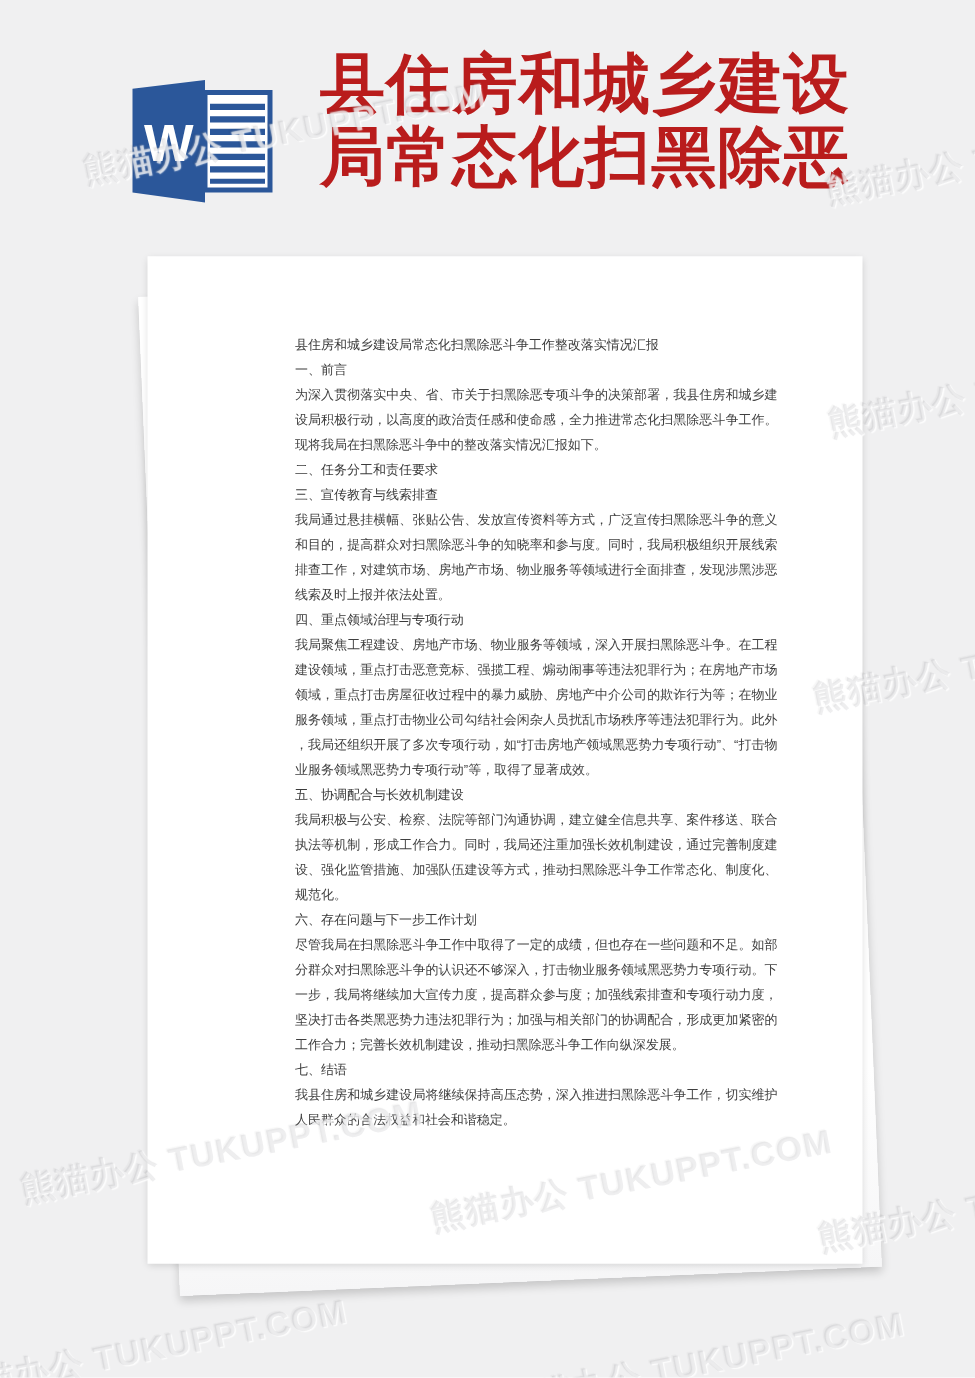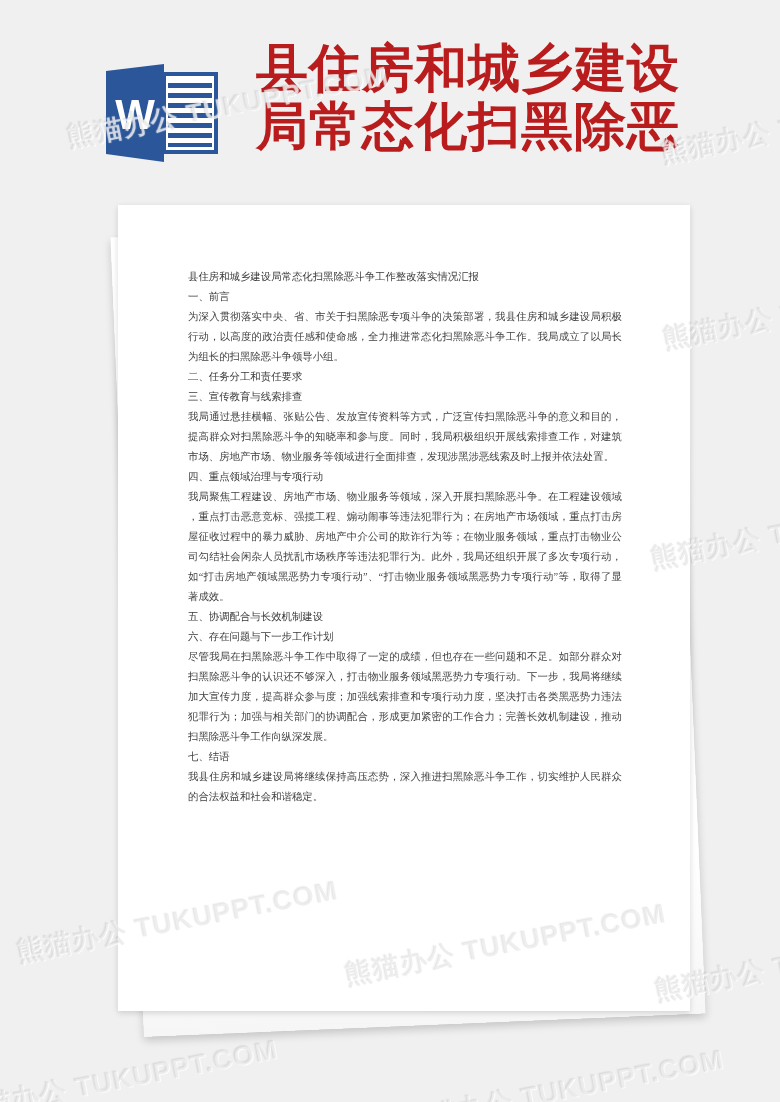--- a/index.html
+++ b/index.html
@@ -26,23 +26,23 @@
     transform-origin:100% 0; transform:rotate(-2.4deg);
     box-shadow:0 4px 8px rgba(0,0,0,0.18);
   }
   .page-main {
     position:absolute; left:118px; top:205px; width:572px; height:806px;
     background:#ffffff;
     box-shadow:0 2px 6px rgba(0,0,0,0.15);
   }
   .doc-content {
     padding:62px 68px 0 70px;
-    font-family:Liberation Serif, serif;
+    font-family:Liberation Sans, sans-serif;
     font-size:10.4px; line-height:20px; color:#3f3f3f;
-    text-align:justify; line-break:anywhere; word-break:break-all;
+    text-align:justify; line-break:anywhere; word-break:break-all;margin-left:48px;
   }
   .doc-content p { margin:0; }
   .doc-title, .doc-heading { color:#3a3a3a; }
 
   
   .wm-layer { position:absolute; left:0; top:0; width:780px; height:1102px; pointer-events:none; z-index:10; }
   .wm {
     position:absolute; white-space:nowrap;
     font-family:"Liberation Sans","DejaVu Sans",sans-serif;
     font-weight:700; font-size:27px; letter-spacing:1px;
@@ -76,31 +76,32 @@
       <div>局常态化扫黑除恶</div>
     </div>
   </div>
 
   <div class="page-behind"></div>
   <div class="page-main">
     <div class="doc-content">
       <p class="doc-title">县住房和城乡建设局常态化扫黑除恶斗争工作整改落实情况汇报</p>
 
       <p class="doc-heading">一、前言</p>
-      <p class="doc-body">为深入贯彻落实中央、省、市关于扫黑除恶专项斗争的决策部署，我县住房和城乡建设局积极行动，以高度的政治责任感和使命感，全力推进常态化扫黑除恶斗争工作。我局成立了以局长为组长的扫黑除恶斗争领导小组。</p>
+      <p class="doc-body">为深入贯彻落实中央、省、市关于扫黑除恶专项斗争的决策部署，我县住房和城乡建设局积极行动，以高度的政治责任感和使命感，全力推进常态化扫黑除恶斗争工作。现将我局在扫黑除恶斗争中的整改落实情况汇报如下。</p>
 
       <p class="doc-heading">二、任务分工和责任要求</p>
 
       <p class="doc-heading">三、宣传教育与线索排查</p>
       <p class="doc-body">我局通过悬挂横幅、张贴公告、发放宣传资料等方式，广泛宣传扫黑除恶斗争的意义和目的，提高群众对扫黑除恶斗争的知晓率和参与度。同时，我局积极组织开展线索排查工作，对建筑市场、房地产市场、物业服务等领域进行全面排查，发现涉黑涉恶线索及时上报并依法处置。</p>
 
       <p class="doc-heading">四、重点领域治理与专项行动</p>
       <p class="doc-body">我局聚焦工程建设、房地产市场、物业服务等领域，深入开展扫黑除恶斗争。在工程建设领域，重点打击恶意竞标、强揽工程、煽动闹事等违法犯罪行为；在房地产市场领域，重点打击房屋征收过程中的暴力威胁、房地产中介公司的欺诈行为等；在物业服务领域，重点打击物业公司勾结社会闲杂人员扰乱市场秩序等违法犯罪行为。此外，我局还组织开展了多次专项行动，如“打击房地产领域黑恶势力专项行动”、“打击物业服务领域黑恶势力专项行动”等，取得了显著成效。</p>
 
       <p class="doc-heading">五、协调配合与长效机制建设</p>
+      <p class="doc-body">我局积极与公安、检察、法院等部门沟通协调，建立健全信息共享、案件移送、联合执法等机制，形成工作合力。同时，我局还注重加强长效机制建设，通过完善制度建设、强化监管措施、加强队伍建设等方式，推动扫黑除恶斗争工作常态化、制度化、规范化。</p>
 
       <p class="doc-heading">六、存在问题与下一步工作计划</p>
       <p class="doc-body">尽管我局在扫黑除恶斗争工作中取得了一定的成绩，但也存在一些问题和不足。如部分群众对扫黑除恶斗争的认识还不够深入，打击物业服务领域黑恶势力专项行动。下一步，我局将继续加大宣传力度，提高群众参与度；加强线索排查和专项行动力度，坚决打击各类黑恶势力违法犯罪行为；加强与相关部门的协调配合，形成更加紧密的工作合力；完善长效机制建设，推动扫黑除恶斗争工作向纵深发展。</p>
 
       <p class="doc-heading">七、结语</p>
       <p class="doc-body">我县住房和城乡建设局将继续保持高压态势，深入推进扫黑除恶斗争工作，切实维护人民群众的合法权益和社会和谐稳定。</p>
     </div>
   </div>
 
   <div class="wm-layer">

